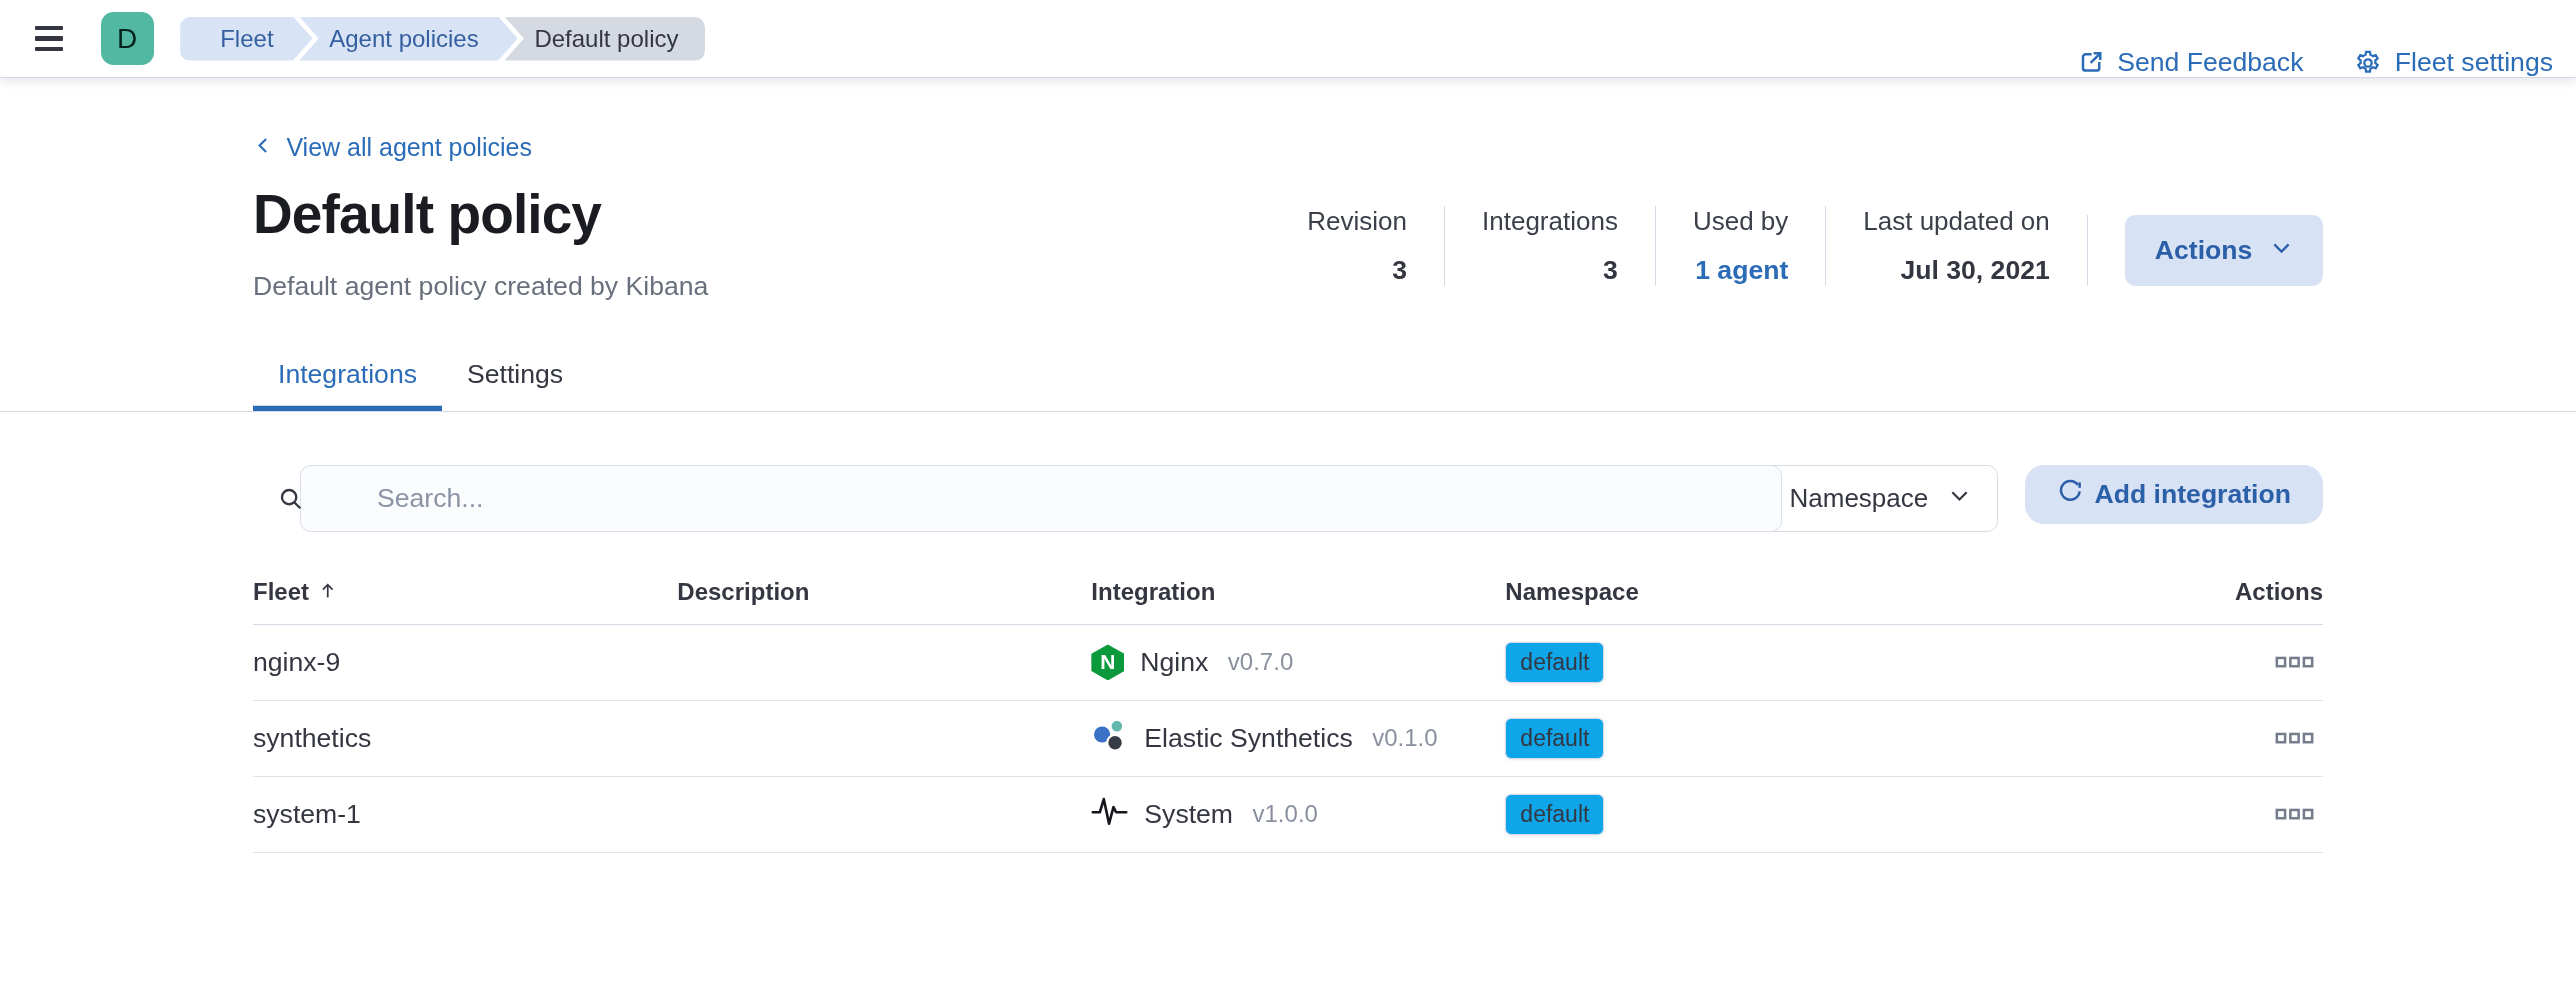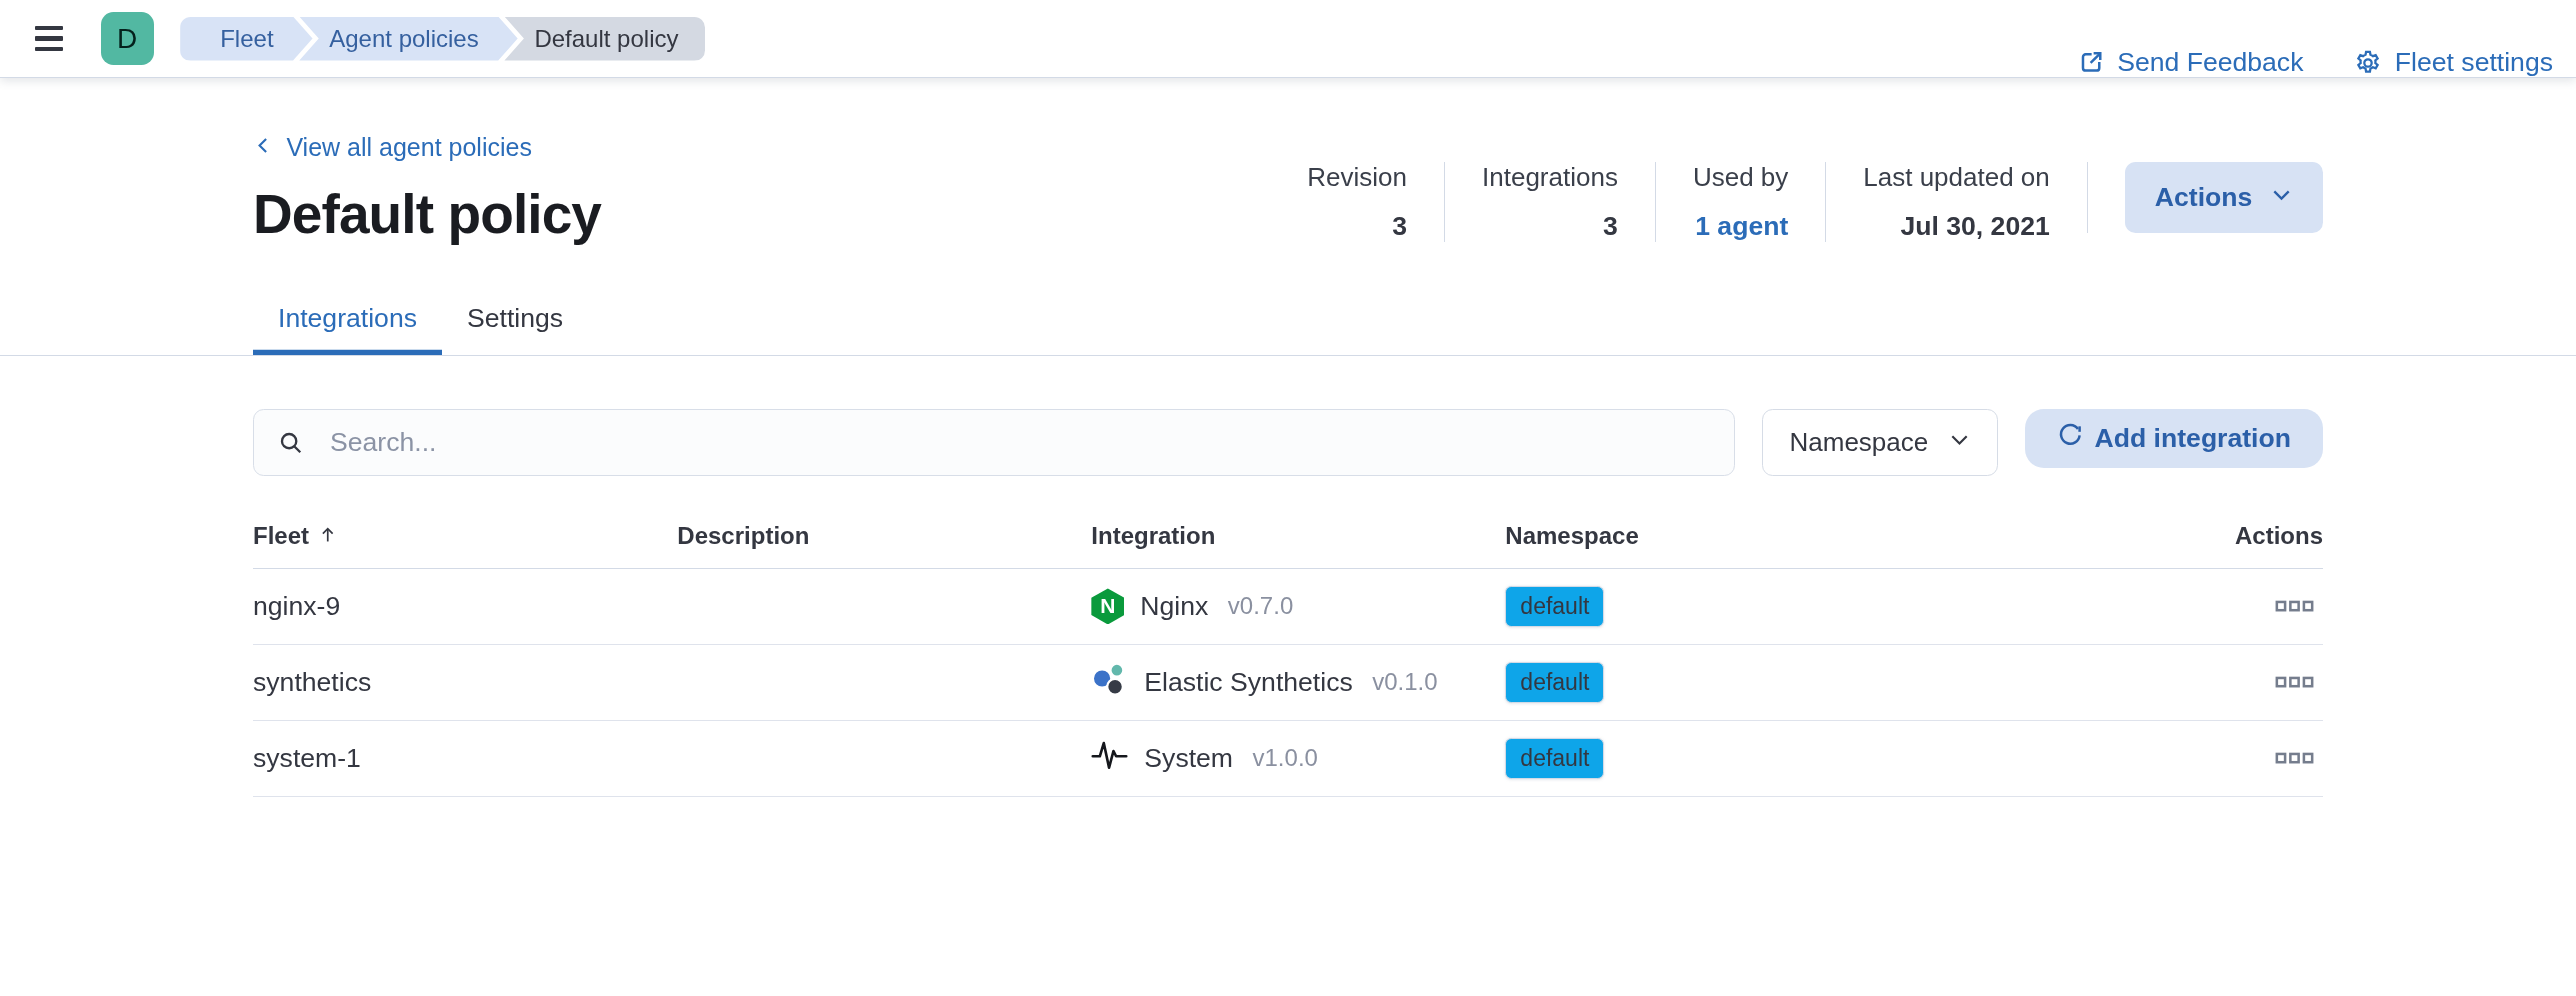--- a/index.html
+++ b/index.html
@@ -29,21 +29,21 @@
     font-weight:500; text-decoration:none; cursor:pointer; margin-left:51px; white-space:nowrap;margin-top:48px; }
   .topbar-link svg { display:block; }
 
   
   .page-header { padding:55px 253px 0; background:#fff; }
   .back-link { display:inline-flex; align-items:center; gap:12.4px; color:#2b6cb8; font-size:25px;
     font-weight:500; text-decoration:none; cursor:pointer; }
   .header-flex { display:flex; justify-content:space-between; align-items:flex-start; }
   .page-title { font-size:55px; font-weight:700; color:#1a1c21; letter-spacing:-0.9px; margin-top:19.5px; }
   .page-subtitle { font-size:26.6px; color:#69707d; margin-top:25px; }
-  .header-right { display:flex; align-items:flex-start; }
+  .header-right { display:flex; align-items:flex-end; margin-top:44px; }
   .stat { text-align:right; padding:0 37px; }
   .stat + .stat, .actions-wrap { border-left:1.8px solid #d3dae6; }
   .stat:first-child { padding-left:0; }
   .stat-label { font-size:26px; color:#3a3f4a; margin-bottom:17.7px; white-space:nowrap; }
   .stat-value { font-size:26.6px; font-weight:700; color:#343741; white-space:nowrap; }
   .stat-value.link { color:#2b6cb8; cursor:pointer; }
   .actions-wrap { padding-left:37px; }
   .btn-actions { display:flex; align-items:center; gap:17.7px; height:71px; padding:0 30px;
     background:#d7e2f4; border:none; border-radius:10.6px; color:#2b5fa8; font-size:26.6px;
     font-weight:600; font-family:inherit; cursor:pointer; }
@@ -55,21 +55,21 @@
   .tab.active { color:#2b6cb8; box-shadow:inset 0 -5.3px 0 #2b6cb8; }
   .tabs-divider { width:100%; height:1.8px; background:#d3dae6; }
 
   
   .table-area { padding:53px 253px 0; }
   .toolbar { display:flex; gap:26.6px; }
   .searchbox { position:relative; flex:1; }
   .searchbox svg { position:absolute; left:25px; top:20.4px; }
   .searchbox input { width:100%; height:67px; padding:0 21px 0 76px; font-size:26.6px;
     font-family:inherit; color:#343741; background:#fbfcfd; border:1.8px solid #d8dee8;
-    border-radius:10.6px; outline:none; }
+    border-radius:10.6px; outline:none;margin-left:47px; }
   .searchbox input::placeholder { color:#8b93a5; }
   .btn-namespace { display:flex; align-items:center; gap:19.5px; height:67px; padding:0 26.6px;
     background:#fff; border:1.8px solid #d6dce6; border-radius:10.6px; color:#343741;
     font-size:26px; font-weight:500; font-family:inherit; cursor:pointer; white-space:nowrap; }
   .btn-add { display:flex; align-items:center; gap:11px; height:59px; padding:0 32px;
     background:#d7e2f4; border:none; border-radius:19px; color:#2b5fa8; font-size:26.6px;
     font-weight:600; font-family:inherit; cursor:pointer; white-space:nowrap; }
 
   
   table { width:100%; margin-top:46px; border-collapse:collapse; }
@@ -132,20 +132,21 @@
       <svg width="21" height="21" viewBox="0 0 16 16" fill="none" stroke="#2b6cb8" stroke-width="1.6">
         <path d="M10 3 5 8l5 5"></path>
       </svg>
     </span>
     <span>View all agent policies</span>
   </a>
 
   <div class="header-flex">
     <div>
       <h1 class="page-title">Default policy</h1>
+      <p class="page-subtitle">Default agent policy created by Kibana</p>
     </div>
 
     <div class="header-right">
       <div class="stat">
         <div class="stat-label">Revision</div>
         <div class="stat-value">3</div>
       </div>
       <div class="stat">
         <div class="stat-label">Integrations</div>
         <div class="stat-value">3</div>

